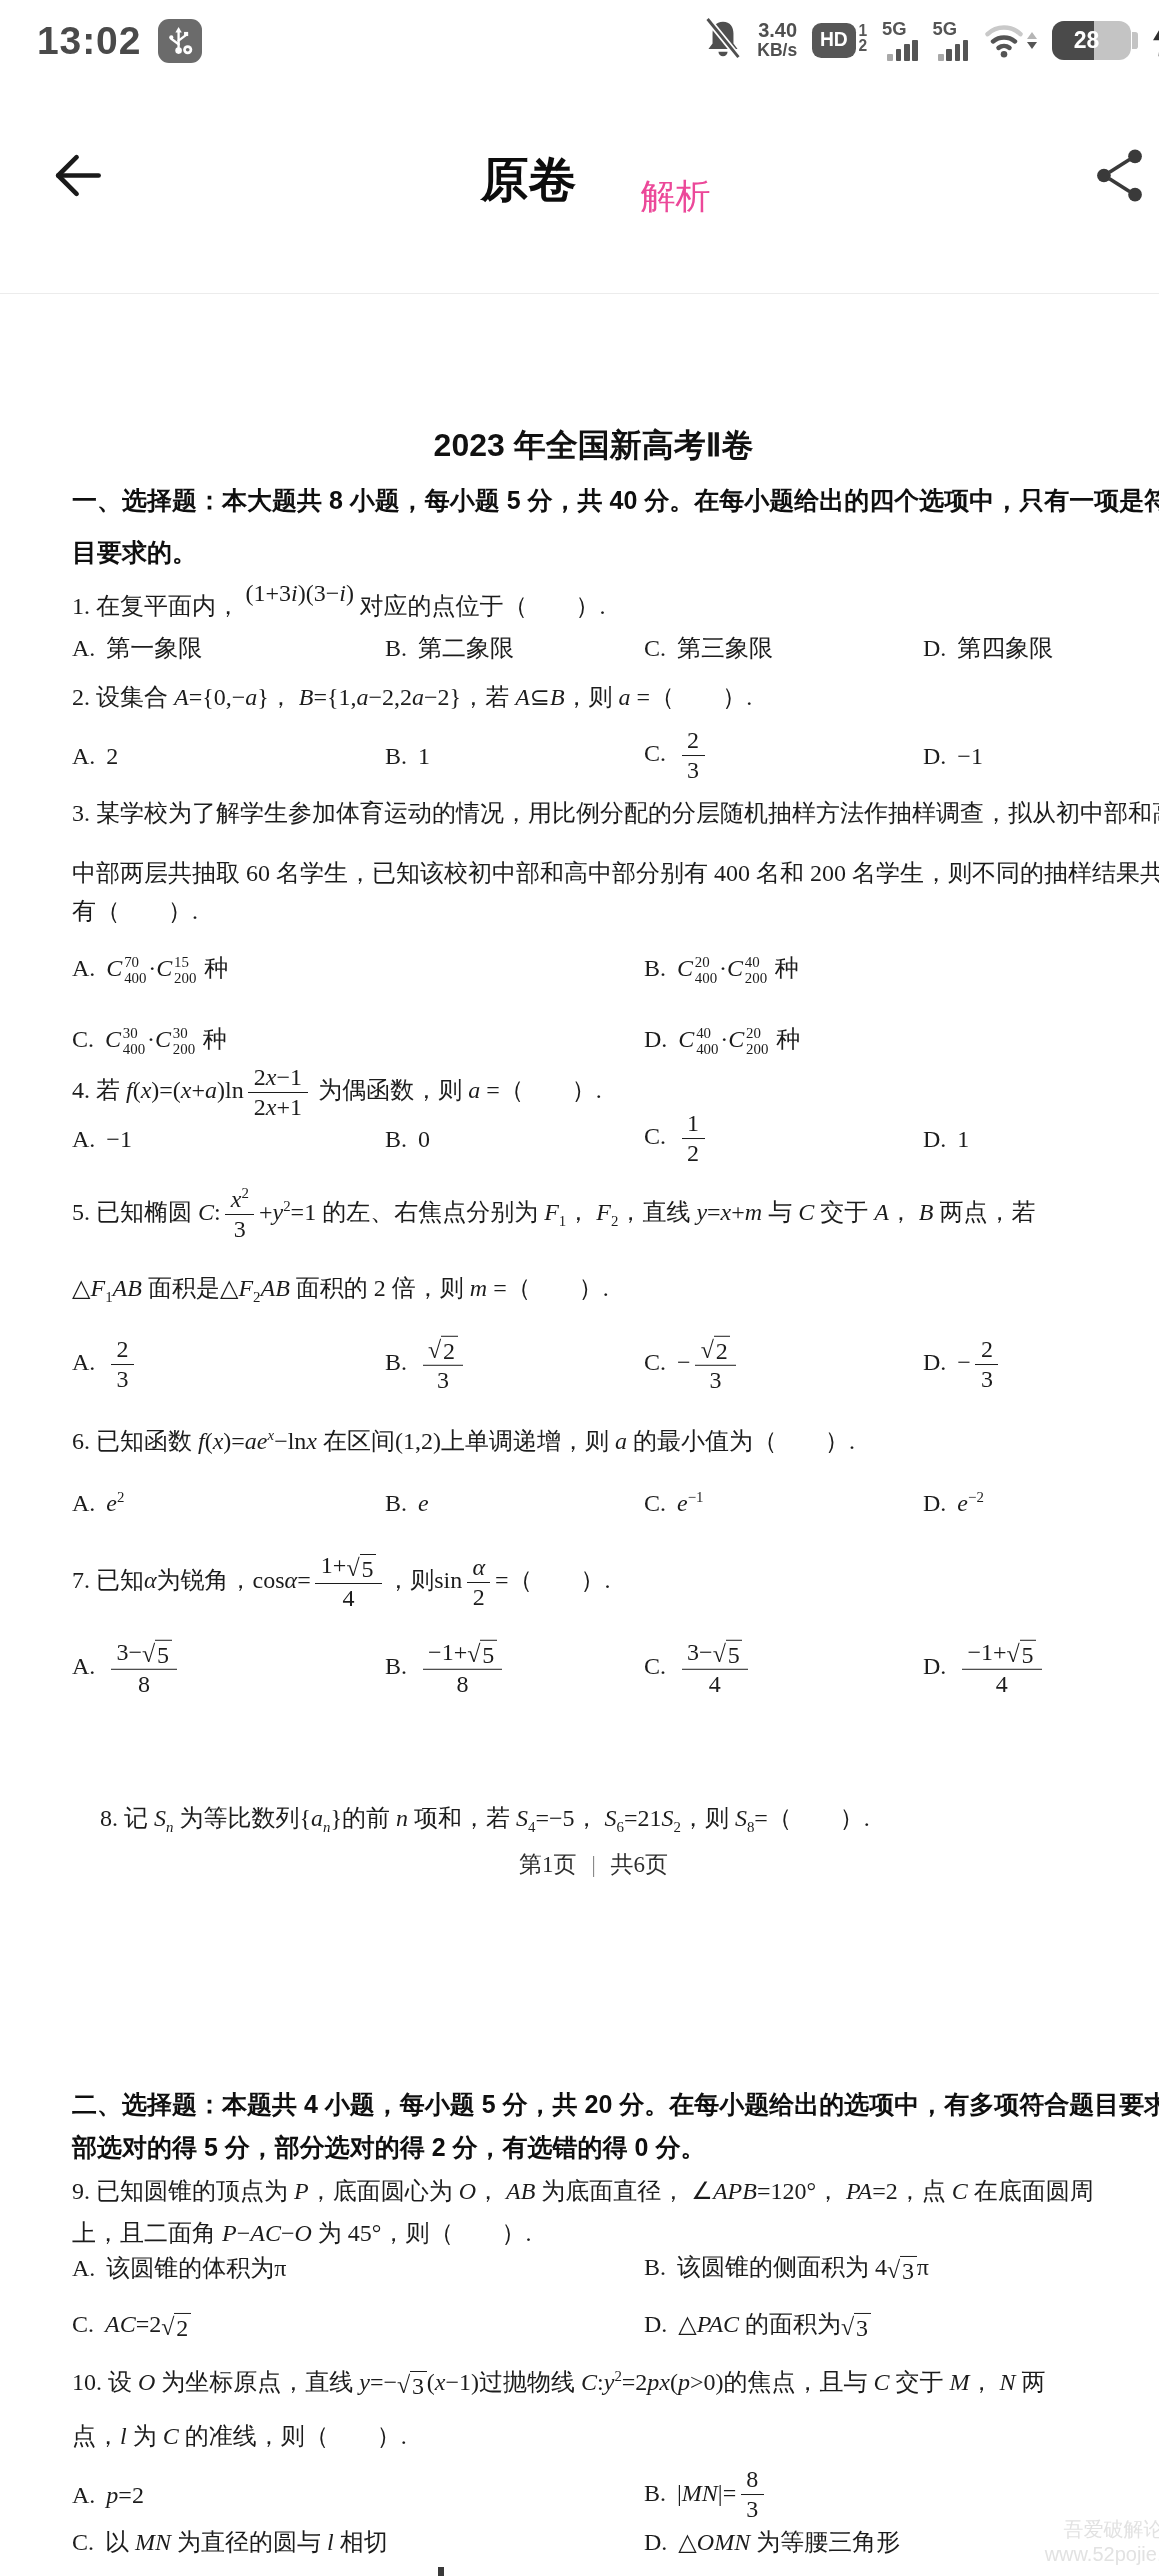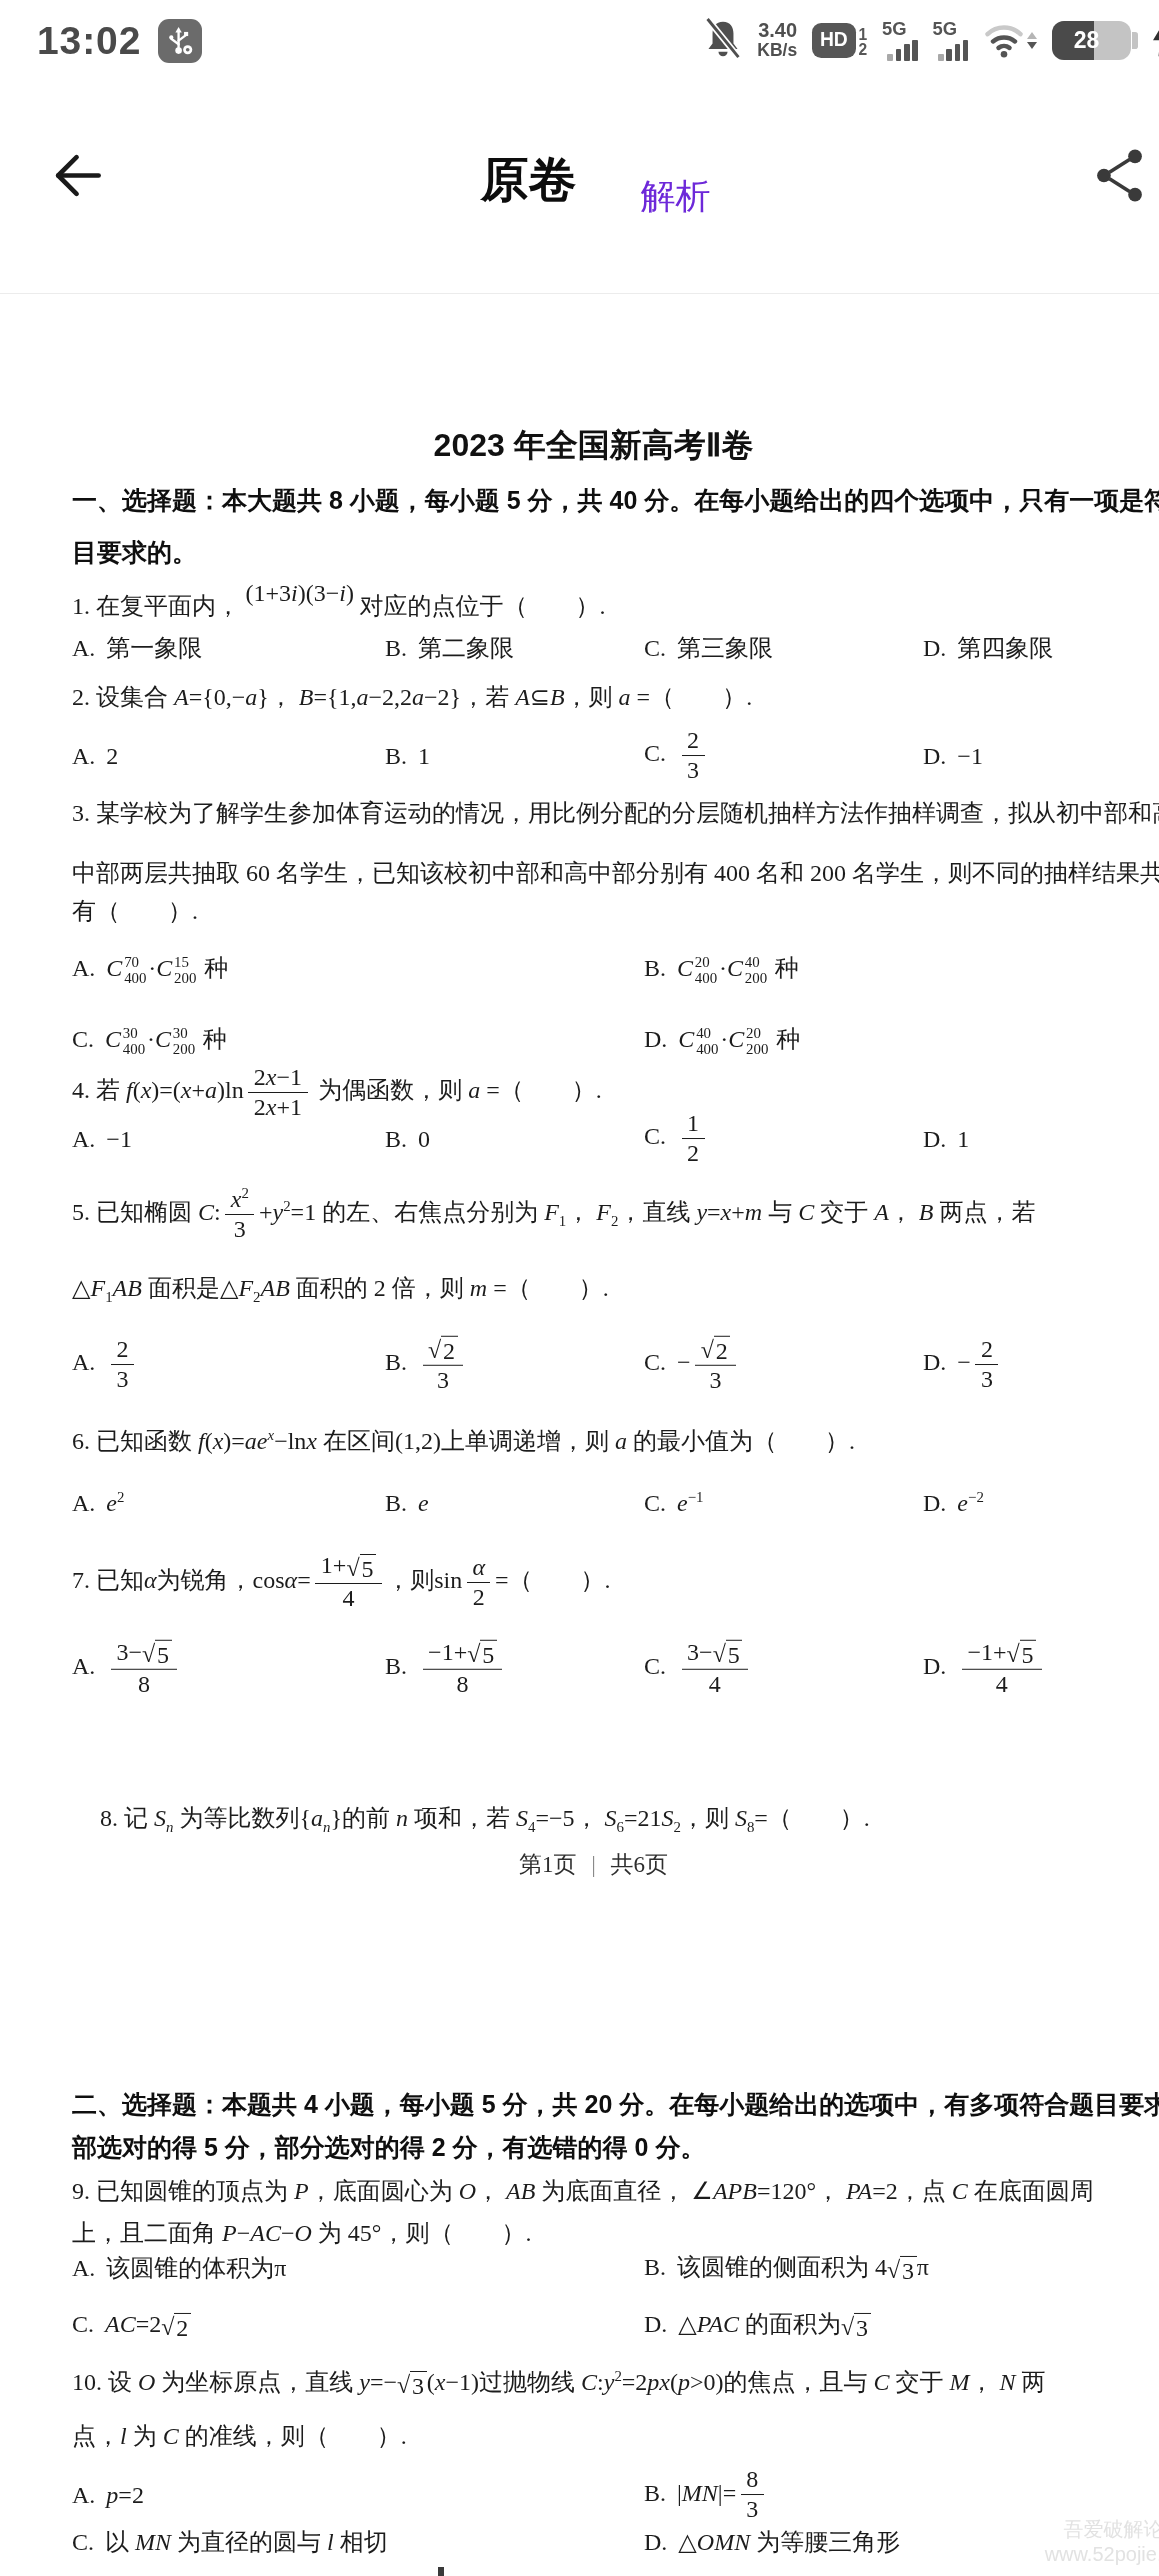--- a/index.html
+++ b/index.html
@@ -9,21 +9,21 @@
   
   #statusbar{position:absolute;left:0;top:0;width:100%;height:83px;}
   .sb-left{position:absolute;left:37px;top:9.2px;height:64px;display:flex;align-items:center;gap:16.6px;}
   .sb-time{font-size:39px;font-weight:600;color:#4a4a4a;letter-spacing:0.9px;}
   .usb-badge{width:44px;height:44px;background:#6b6b6b;border-radius:11px;display:flex;
              align-items:center;justify-content:center;}
   .sb-right{position:absolute;right:18.4px;top:7.4px;height:66px;display:flex;align-items:center;gap:14.7px;}
   .speed{display:flex;flex-direction:column;align-items:flex-end;line-height:20px;color:#4f4f4f;}
   .speed .v{font-size:20px;font-weight:700;}
   .speed .u{font-size:17.5px;font-weight:600;}
-  .hd-wrap{display:flex;align-items:flex-end;gap:2.8px;}
+  .hd-wrap{display:flex;align-items:flex-start;gap:2.8px;}
   .hd-badge{min-width:44px;height:35px;background:#575757;border-radius:9.2px;color:#fff;
             font-size:19.3px;font-weight:700;display:flex;align-items:center;justify-content:center;}
   .hd-sims{display:flex;flex-direction:column;font-size:15.6px;font-weight:700;color:#575757;line-height:15.6px;}
   .cell{display:flex;flex-direction:column;align-items:flex-start;}
   .cell .g{font-size:18.4px;font-weight:700;color:#555;line-height:18.4px;margin-left:0px;}
   .bars{display:flex;align-items:flex-end;gap:2.8px;margin-top:1.8px;margin-left:5.5px;}
   .bars i{display:block;width:5.5px;background:#555;border-radius:0.9px;}
   .bars i.b1{height:7.4px;background:#a9a9a9;}
   .bars i.b2{height:12px;} .bars i.b3{height:16.6px;} .bars i.b4{height:21px;}
   .wifi-wrap{display:flex;align-items:center;gap:1.8px;}
@@ -40,21 +40,21 @@
   .batt-nub{width:5.5px;height:16.6px;background:#c4c4c4;border-radius:0 2.8px 2.8px 0;margin-left:1.8px;}
 
   
   #navbar{position:absolute;left:0;top:83px;width:100%;height:210px;background:#fff;}
   #nav-divider{position:absolute;left:0;top:293px;width:100%;height:1.8px;background:#ececec;}
   .back-btn{position:absolute;left:44px;top:59px;width:66px;height:66px;display:flex;
             align-items:center;justify-content:center;cursor:pointer;}
   .nav-tabs{position:absolute;left:0;right:0;top:37px;height:120px;display:flex;
             align-items:center;justify-content:center;gap:64px;}
   .tab-active{font-size:48px;font-weight:700;color:#0d0d0d;}
-  .tab-inactive{font-size:35px;font-weight:400;color:#6d28d9;margin-top:33px;}
+  .tab-inactive{font-size:35px;font-weight:400;color:#ec4899;margin-top:33px;}
   .share-btn{position:absolute;right:40px;top:57px;width:64px;height:70px;display:flex;
              align-items:center;justify-content:center;cursor:pointer;}
 
   
   #doc{position:absolute;left:0;top:294px;width:100%;height:2282px;background:#fff;
        font-family:"Liberation Serif","DejaVu Sans",serif;}
   .drow{position:absolute;left:72px;right:37px;white-space:nowrap;font-size:24px;color:#1c1c1c;}
   .drow.center{left:0;right:4px;text-align:center;}
   .dtitle{font-family:"Liberation Sans",sans-serif;font-weight:700;font-size:32px;color:#111;}
   .dbold{font-family:"Liberation Sans",sans-serif;font-weight:700;font-size:25px;color:#0f0f0f;}

